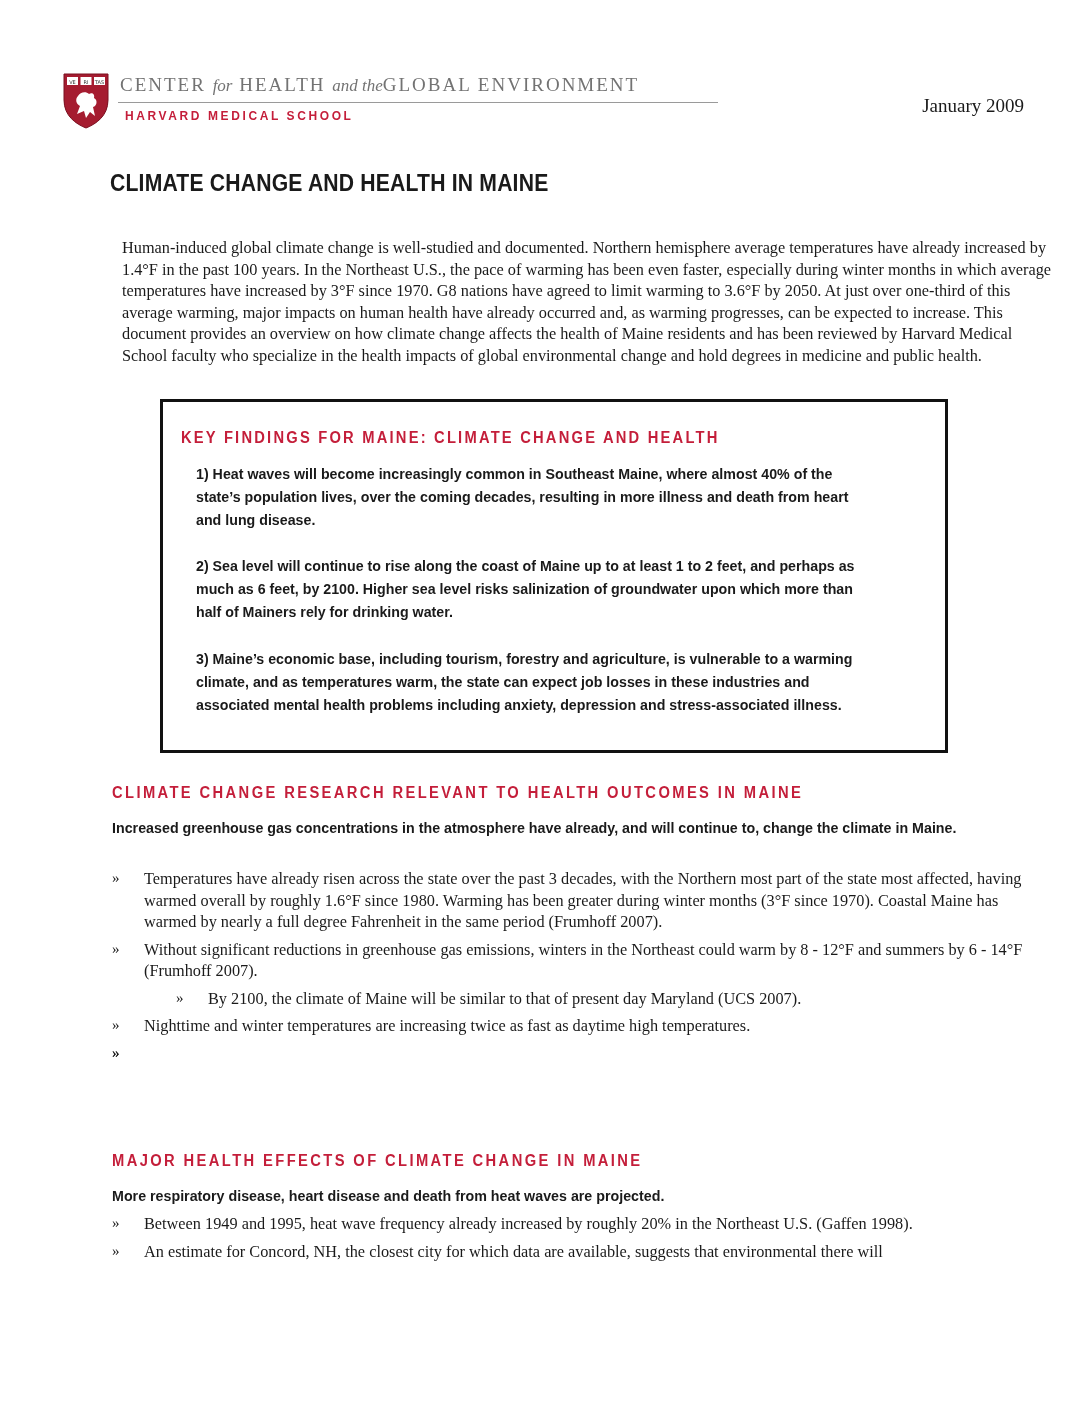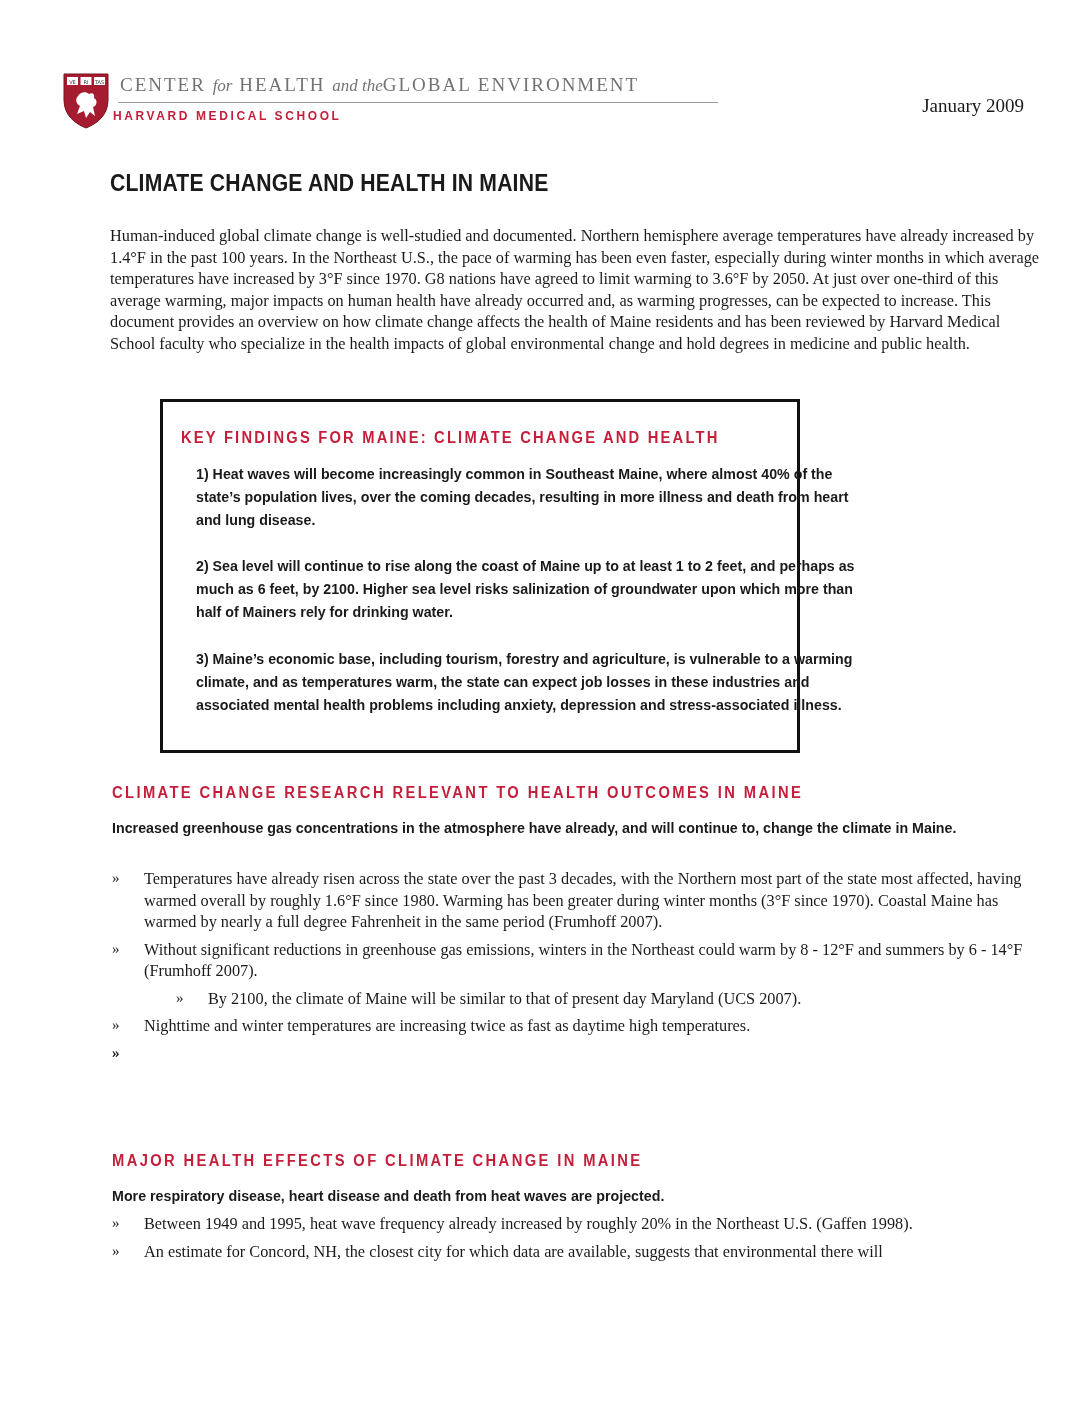--- a/index.html
+++ b/index.html
@@ -5,29 +5,29 @@
   html, body { margin: 0; padding: 0; background: #ffffff; }
   body { width: 1088px; height: 1408px; position: relative; overflow: hidden; color: #1a1a1a; }
   .serif { font-family: "Liberation Serif", "DejaVu Serif", serif; }
   .sans { font-family: "Liberation Sans", "DejaVu Sans", sans-serif; }
 
   .header { position: absolute; left: 62px; top: 72px; width: 660px; height: 60px; }
   .shield { position: absolute; left: 0; top: 0; width: 48px; height: 58px; }
   .org-name { position: absolute; left: 58px; top: 2px; font-size: 19px; letter-spacing: 2px; white-space: nowrap; color: #737373; }
   .org-name .it { font-style: italic; letter-spacing: 0; font-size: 17px; text-transform: none; }
   .org-rule { position: absolute; left: 56px; top: 30px; width: 600px; height: 1px; background: #9a9a9a; }
-  .org-sub { position: absolute; left: 51px; top: 37px; font-size: 12px; font-weight: bold; letter-spacing: 2.6px; color: #c41e3a; white-space: nowrap; }
+  .org-sub { position: absolute; left: 63px; top: 37px; font-size: 12px; font-weight: bold; letter-spacing: 2.6px; color: #c41e3a; white-space: nowrap; }
 
   .date { position: absolute; right: 64px; top: 95px; font-size: 19px; }
 
   .doc-title { position: absolute; left: 110px; top: 170px; font-size: 23px; font-weight: bold; letter-spacing: 0.2px; transform: scaleX(0.92); transform-origin: left; white-space: nowrap; }
 
-  .intro { position: absolute; left: 110px; top: 225px; width: 930px; font-size: 16.3px; line-height: 21.6px; margin: 0; }
+  .intro { position: absolute; left: 110px; top: 225px; width: 930px; font-size: 16.3px; line-height: 21.6px; margin: 12px; }
 
-  .kf-box { position: absolute; left: 160px; top: 399px; width: 640px; height: 354px; border: 3px solid #111; box-sizing: border-box; }
+  .kf-box { position: absolute; left: 160px; top: 399px; width: 788px; height: 354px; border: 3px solid #111; box-sizing: border-box; }
   .kf-title { position: absolute; left: 18px; top: 27px; font-size: 16px; font-weight: bold; color: #c41e3a; letter-spacing: 2.4px; white-space: nowrap; transform: scaleX(0.92); transform-origin: left; }
   .kf-item { position: absolute; left: 33px; width: 720px; font-size: 15.3px; line-height: 23px; font-weight: bold; margin: 0; transform: scaleX(0.93); transform-origin: left; }
 
   .sec-title { position: absolute; left: 112px; font-size: 16px; font-weight: bold; color: #c41e3a; letter-spacing: 2.6px; white-space: nowrap; transform: scaleX(0.92); transform-origin: left; }
   .sec-lead { position: absolute; left: 112px; width: 1000px; font-size: 15.5px; line-height: 23px; font-weight: bold; margin: 0; transform: scaleX(0.92); transform-origin: left; }
 
   .bullets { position: absolute; left: 112px; width: 930px; margin: 0; padding: 0; list-style: none; }
   .bullets li { position: relative; padding-left: 32px; font-size: 16.3px; line-height: 21.5px; margin-bottom: 6px; }
   .bullets li.sub { padding-left: 96px; }
   .bullets .mark { position: absolute; left: 0; top: 0; font-size: 15px; }

